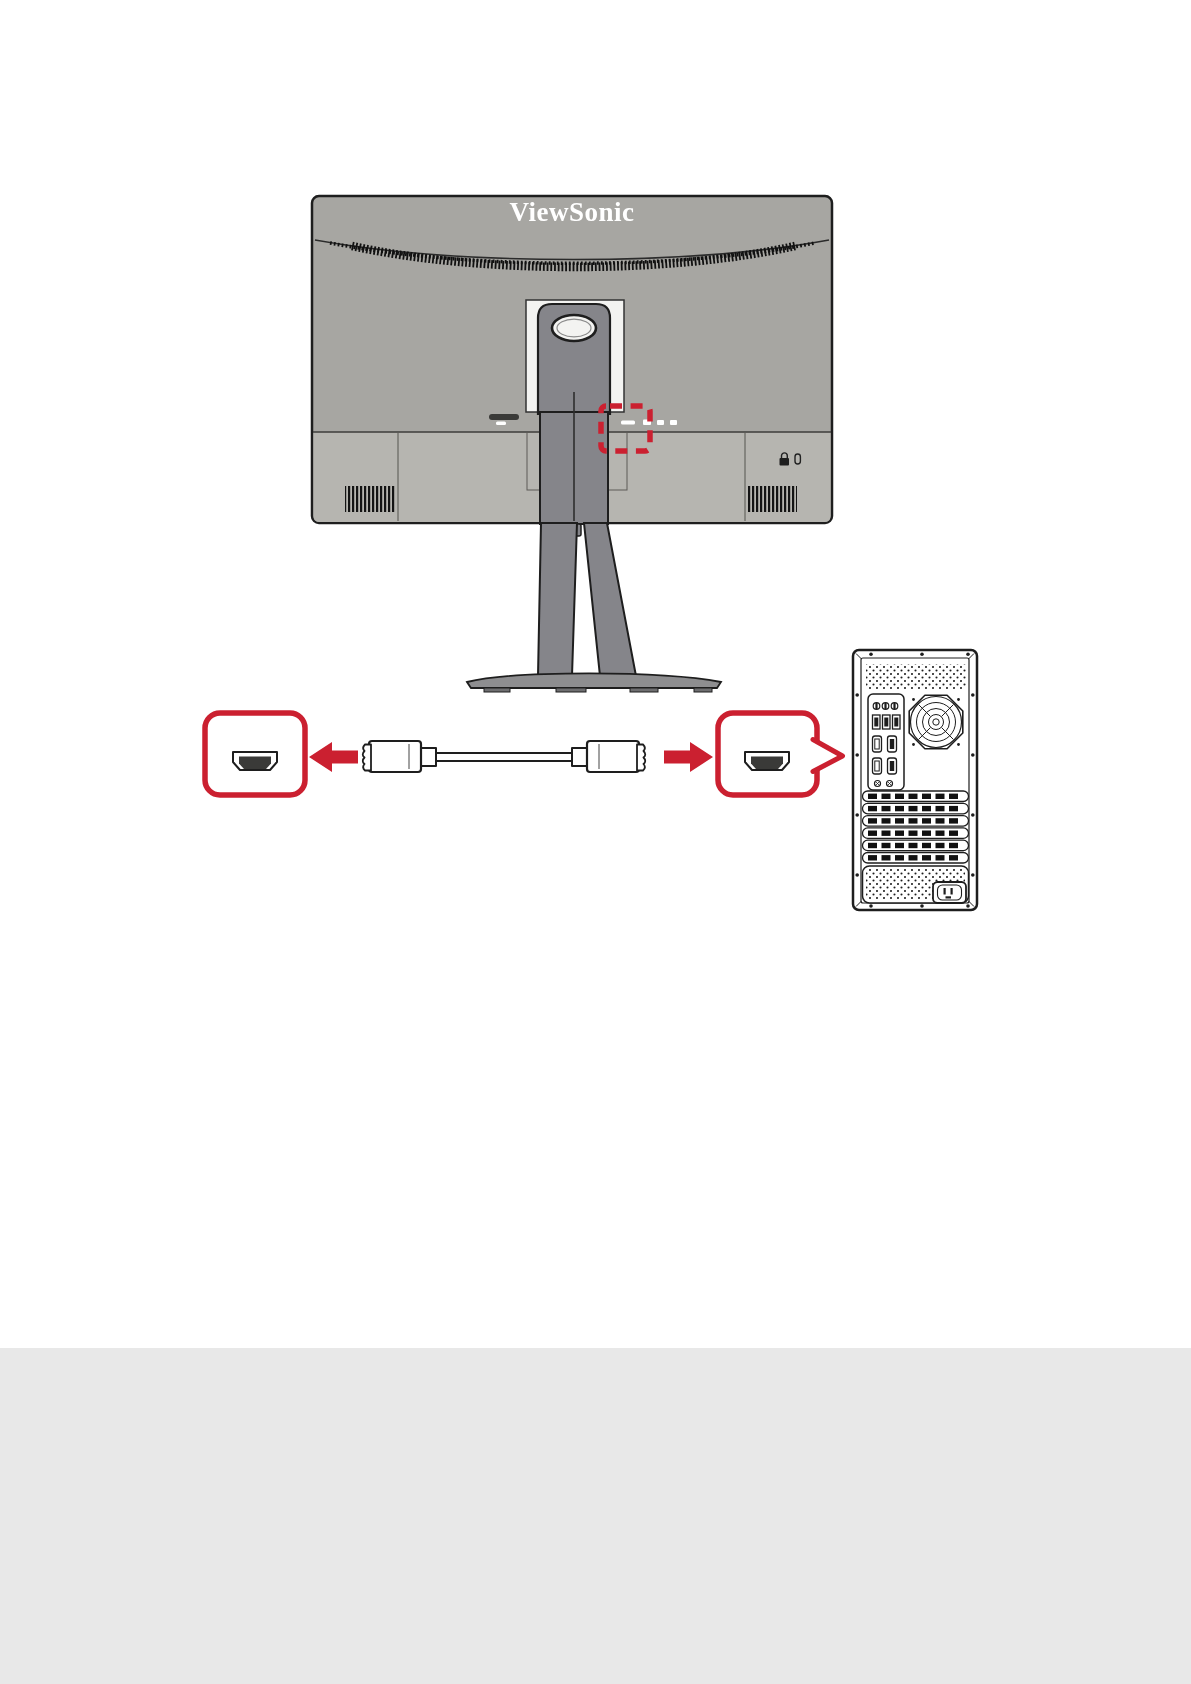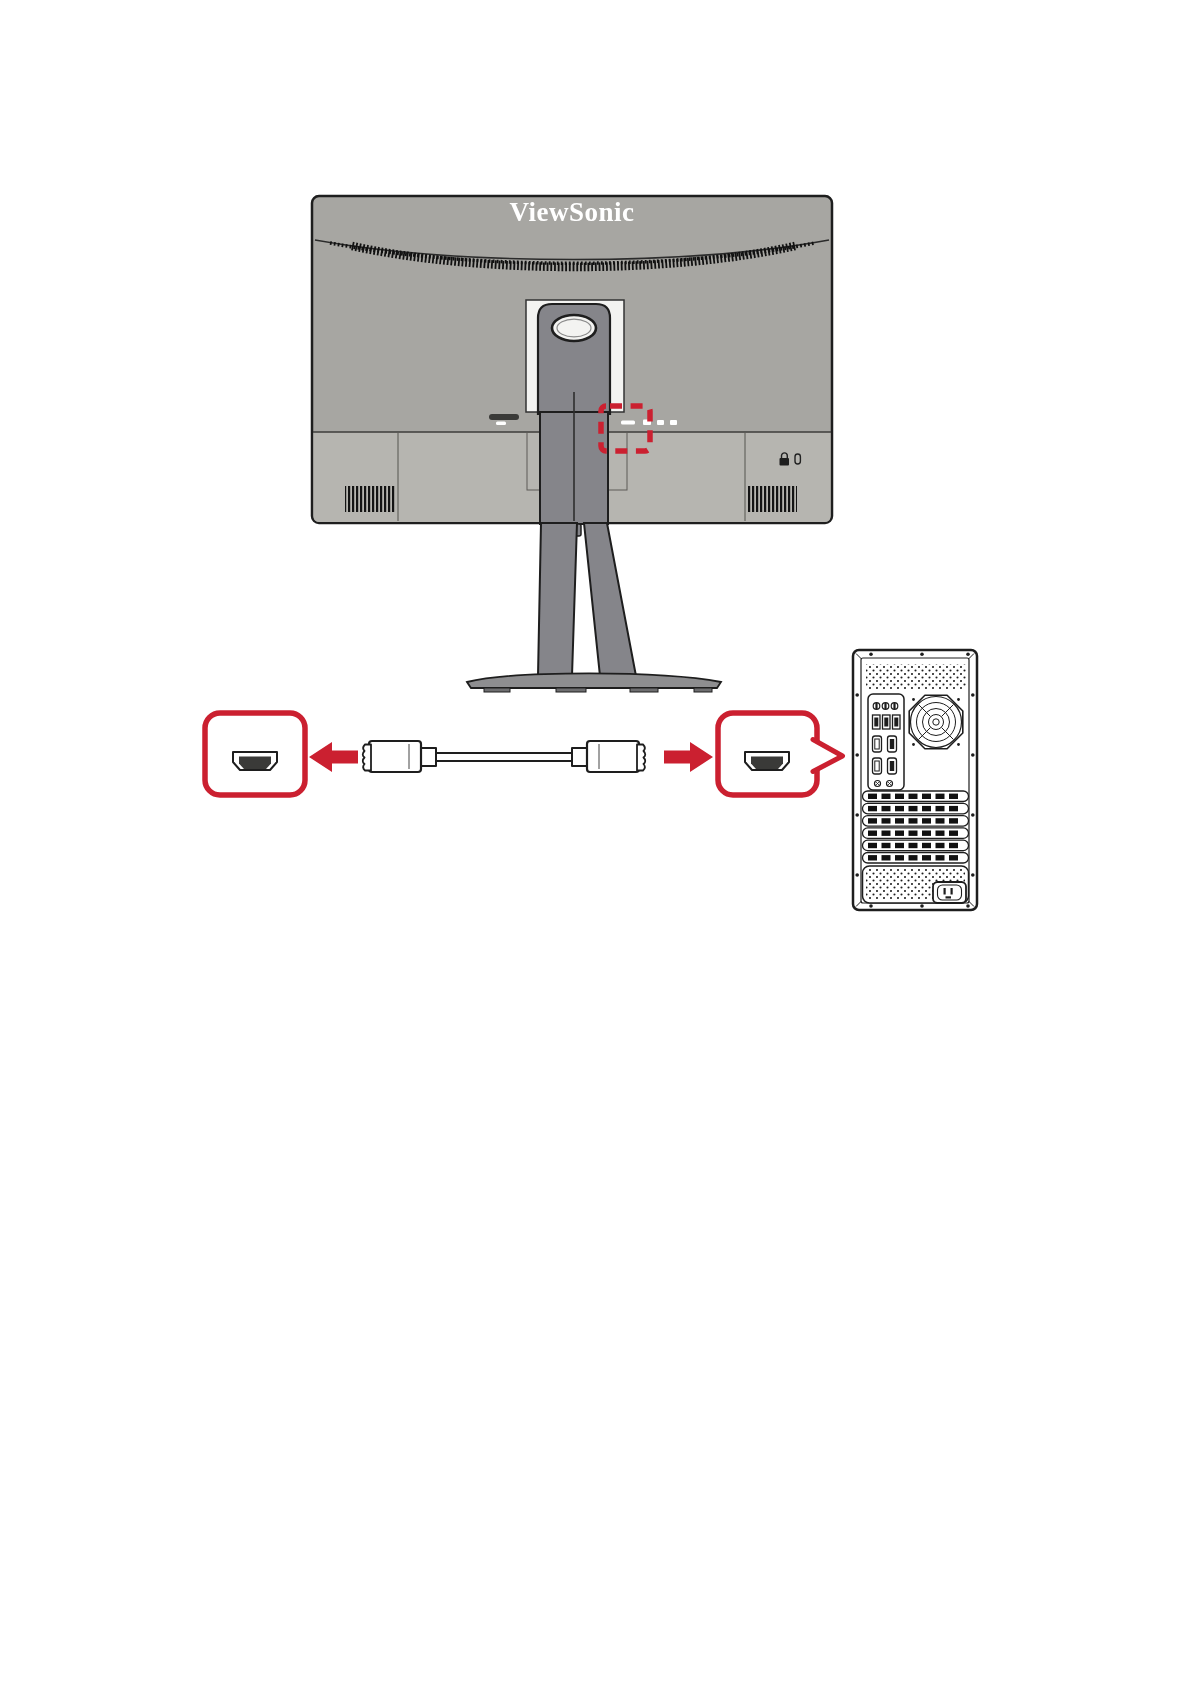--- a/index.html
+++ b/index.html
@@ -8,21 +8,21 @@
     --monitor-top-gray:#a7a6a2;
     --monitor-bottom-gray:#b6b5b0;
     --stand-gray:#85858a;
     --base-gray:#8e8e90;
     --panel-white:#f3f3f1;
     --page-bg:#ffffff;
   }
   html,body{margin:0;padding:0;background:#e8e8e8;}
   .canvas{
     position:relative;
-    width:1191px;height:1684px;
+    width:1191px;height:1348px;
     background:var(--page-bg);
     margin:0 auto;
     overflow:hidden;
   }
   svg{display:block;}
   .ol{stroke:var(--outline-dark);}
   .nf{fill:none;}
   .wf{fill:#ffffff;}
   .df{fill:#1e1e1e;}
   .gf{fill:#3a3a38;}

